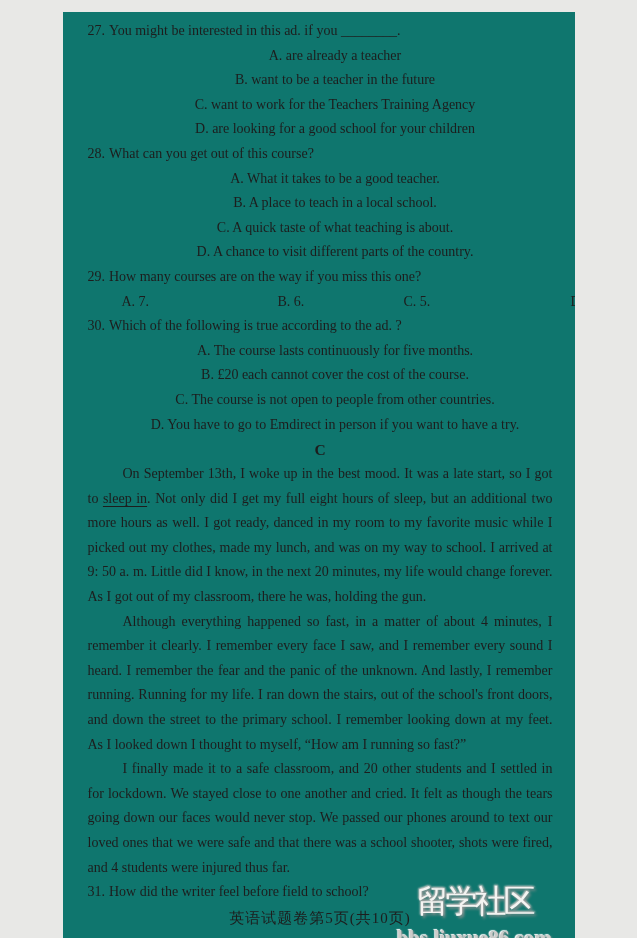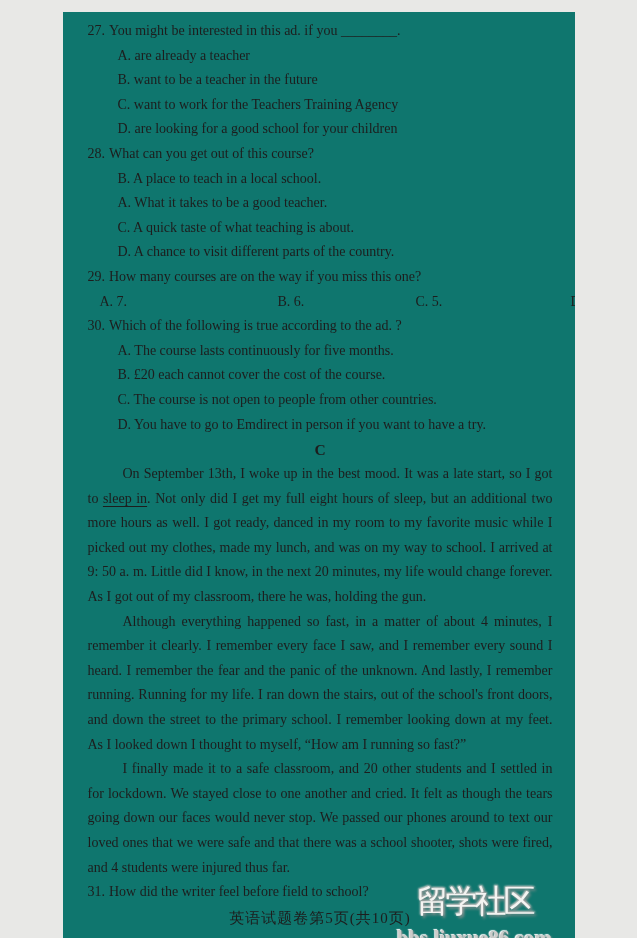--- a/index.html
+++ b/index.html
@@ -10,24 +10,24 @@
     background:#0f766e;
     font-family:"Liberation Serif", serif;
     font-size:14px;
     color:#1d1d1d;
     overflow:hidden;
   }
   .content{padding:7px 22px 0 25px;}
   .q-line{line-height:24.6px;}
   .q-num{display:inline;}
   .q-text{display:inline;margin-left:4px;}
-  .opt{padding-left:30px;line-height:24.6px;}
+  .opt{padding-left:30px;line-height:24.6px;text-align:center;}
   .opts-inline{position:relative;height:24.6px;line-height:24.6px;}
   .opts-inline .io{position:absolute;top:0;white-space:nowrap;}
-  .io.a{left:12px;} .io.b{left:190px;} .io.c{left:328px;} .io.d{left:483px;}
+  .io.a{left:34px;} .io.b{left:190px;} .io.c{left:316px;} .io.d{left:483px;}
   .passage-heading{
     text-align:center;font-weight:bold;font-size:15.5px;line-height:25px;
   }
   p.para{
     margin:0;text-indent:35px;text-align:justify;line-height:24.6px;
   }
   .u{text-decoration:underline;text-underline-offset:3px;}
   .footer{
     text-align:center;line-height:25px;font-size:15px;margin-top:1px;
     letter-spacing:1px;
@@ -59,22 +59,22 @@
     <div>
       <div class="q-line"><span class="q-num">27.</span><span class="q-text">You might be interested in this ad. if you ________.</span></div>
       <div class="opt">A. are already a teacher</div>
       <div class="opt">B. want to be a teacher in the future</div>
       <div class="opt">C. want to work for the Teachers Training Agency</div>
       <div class="opt">D. are looking for a good school for your children</div>
     </div>
 
     <div>
       <div class="q-line"><span class="q-num">28.</span><span class="q-text">What can you get out of this course?</span></div>
+      <div class="opt">A. What it takes to be a good teacher.</div>
       <div class="opt">B. A place to teach in a local school.</div>
-      <div class="opt">A. What it takes to be a good teacher.</div>
       <div class="opt">C. A quick taste of what teaching is about.</div>
       <div class="opt">D. A chance to visit different parts of the country.</div>
     </div>
 
     <div>
       <div class="q-line"><span class="q-num">29.</span><span class="q-text">How many courses are on the way if you miss this one?</span></div>
       <div class="opts-inline">
         <span class="io a">A. 7.</span>
         <span class="io b">B. 6.</span>
         <span class="io c">C. 5.</span>

